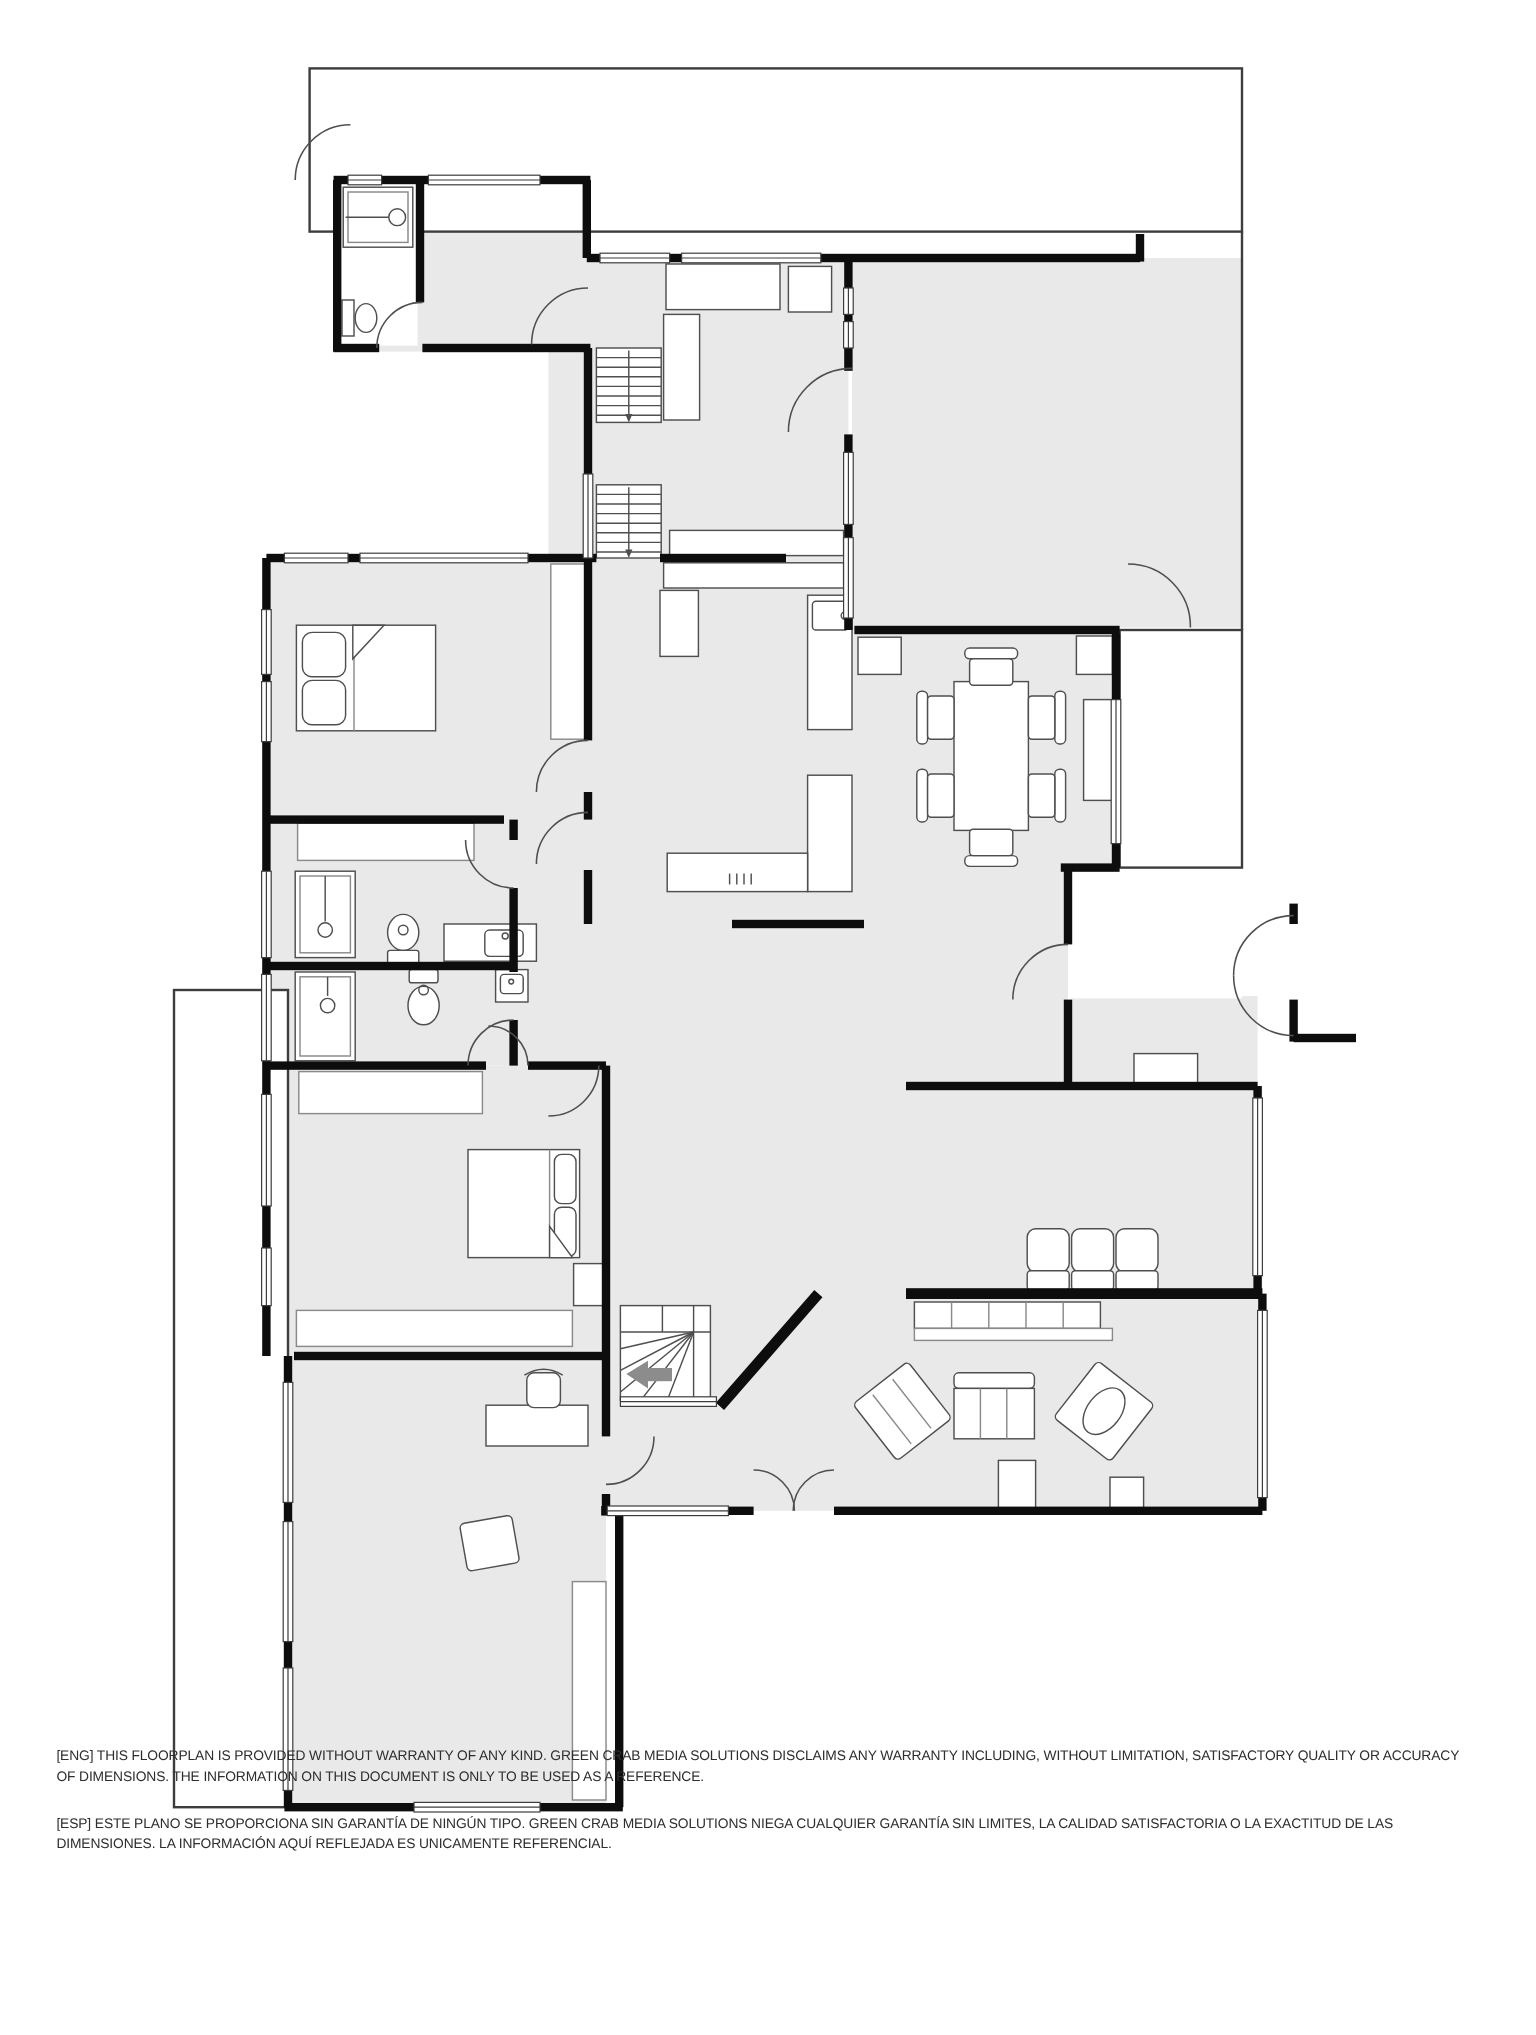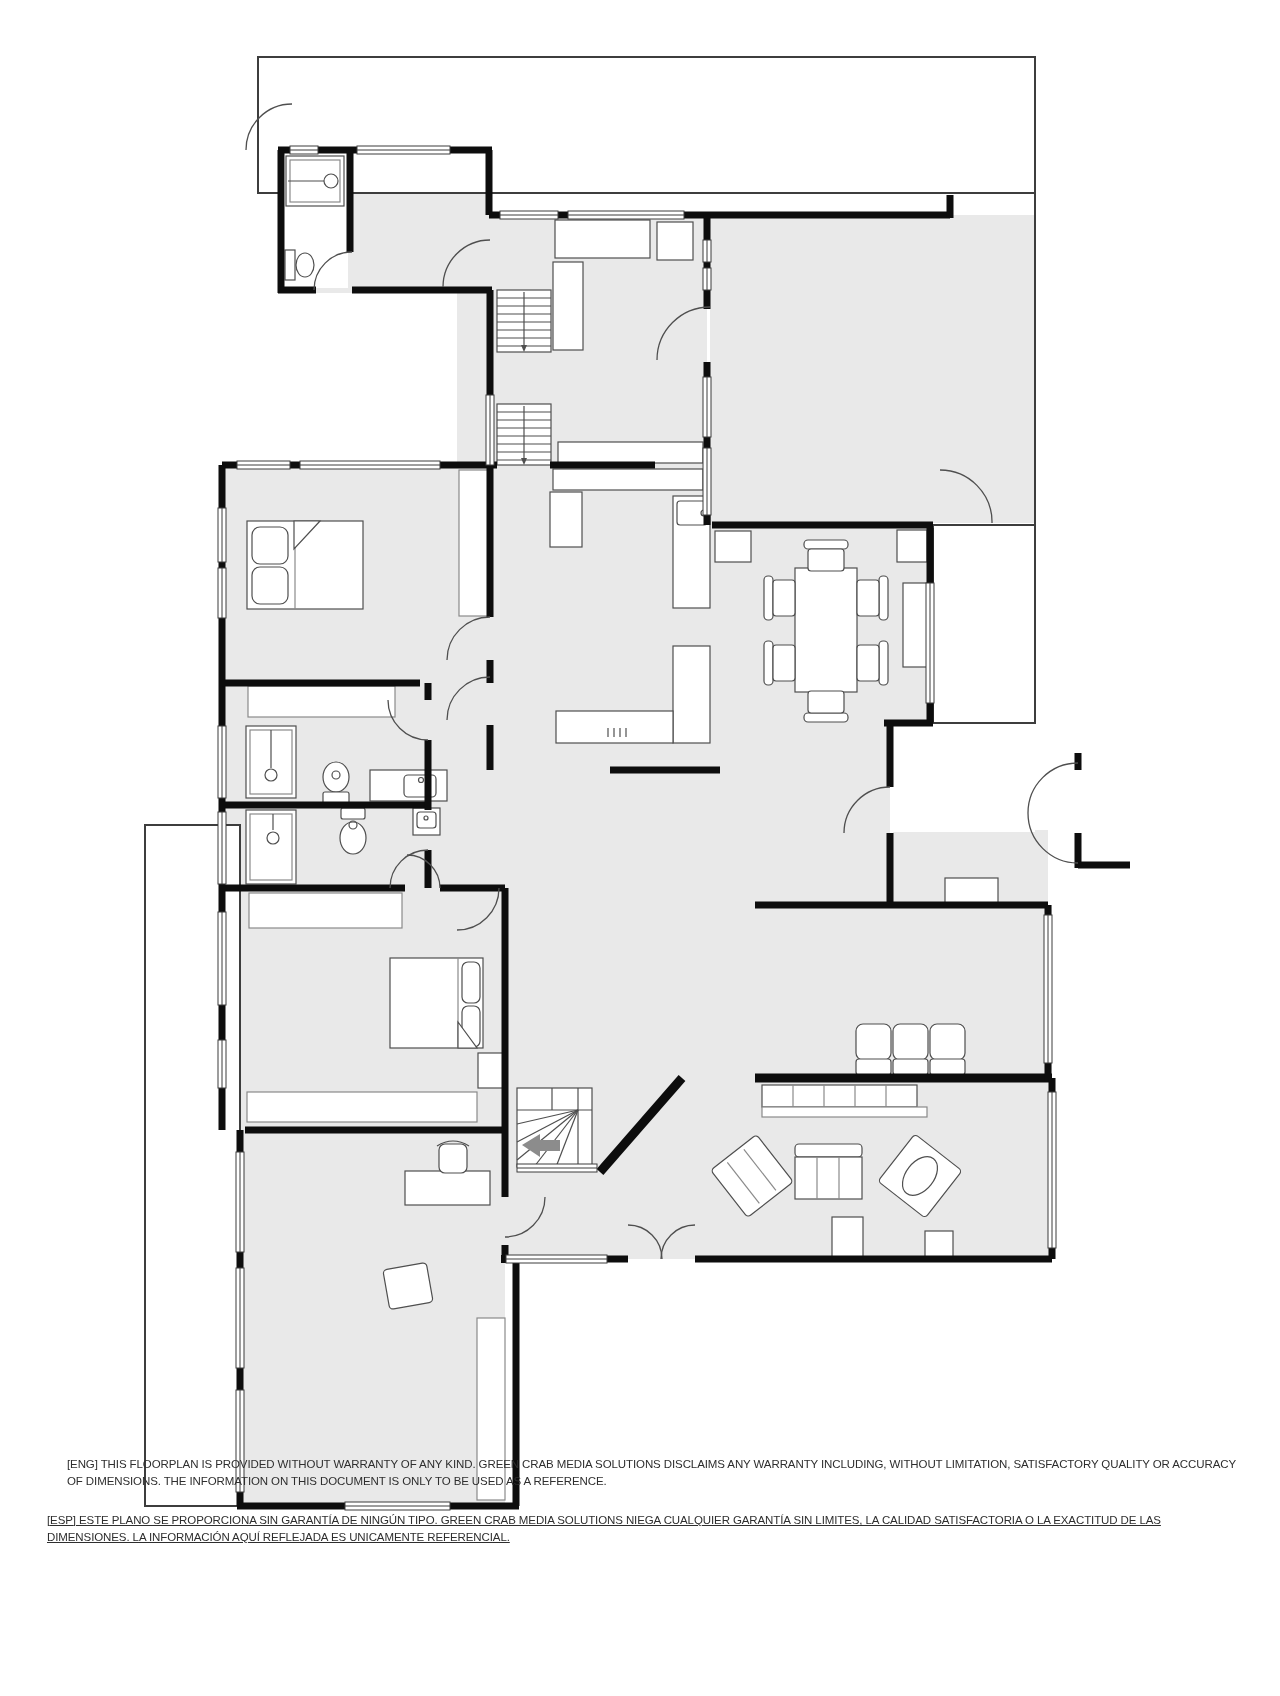--- a/index.html
+++ b/index.html
@@ -1,22 +1,22 @@
 <!DOCTYPE html>
 <html><head>
 <meta charset="utf-8">
 <style>
   html,body{margin:0;padding:0;background:#fff;}
   #stage{position:relative;width:1280px;height:1696px;background:#ffffff;overflow:hidden;
          font-family:"Liberation Sans", sans-serif;}
   #plan{position:absolute;left:0;top:0;}
   .disclaimer{position:absolute;left:47px;width:1185px;font-size:11.5px;line-height:17px;
               color:#2e2e2e;letter-spacing:-0.1px;}
-  #disc-eng{top:1456px;margin-left:20px;}
-  #disc-esp{top:1512px;text-decoration:underline;}
+  #disc-eng{top:1456px;}
+  #disc-esp{top:1512px;}
 </style>
 </head>
 <body>
 
 <div id="stage">
   <svg id="plan" xmlns="http://www.w3.org/2000/svg" width="1280" height="1696" viewBox="0 0 1280 1696">
       <rect x="281" y="150" width="209" height="143" fill="#e9e9e9"></rect>
       <rect x="457" y="215" width="250" height="310" fill="#e9e9e9"></rect>
       <rect x="710" y="215" width="325" height="308" fill="#e9e9e9"></rect>
       <rect x="490" y="430" width="440" height="340" fill="#e9e9e9"></rect>

